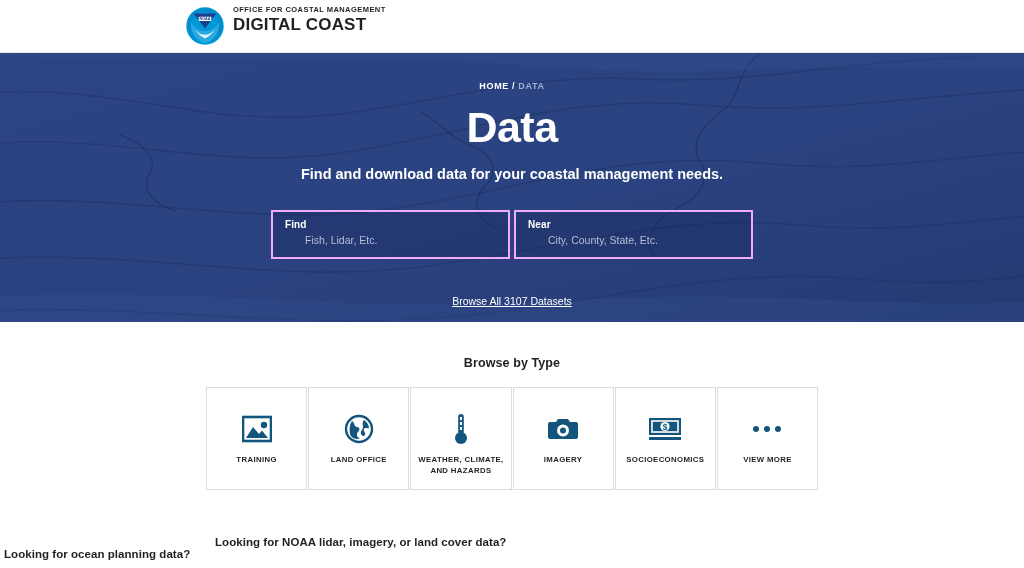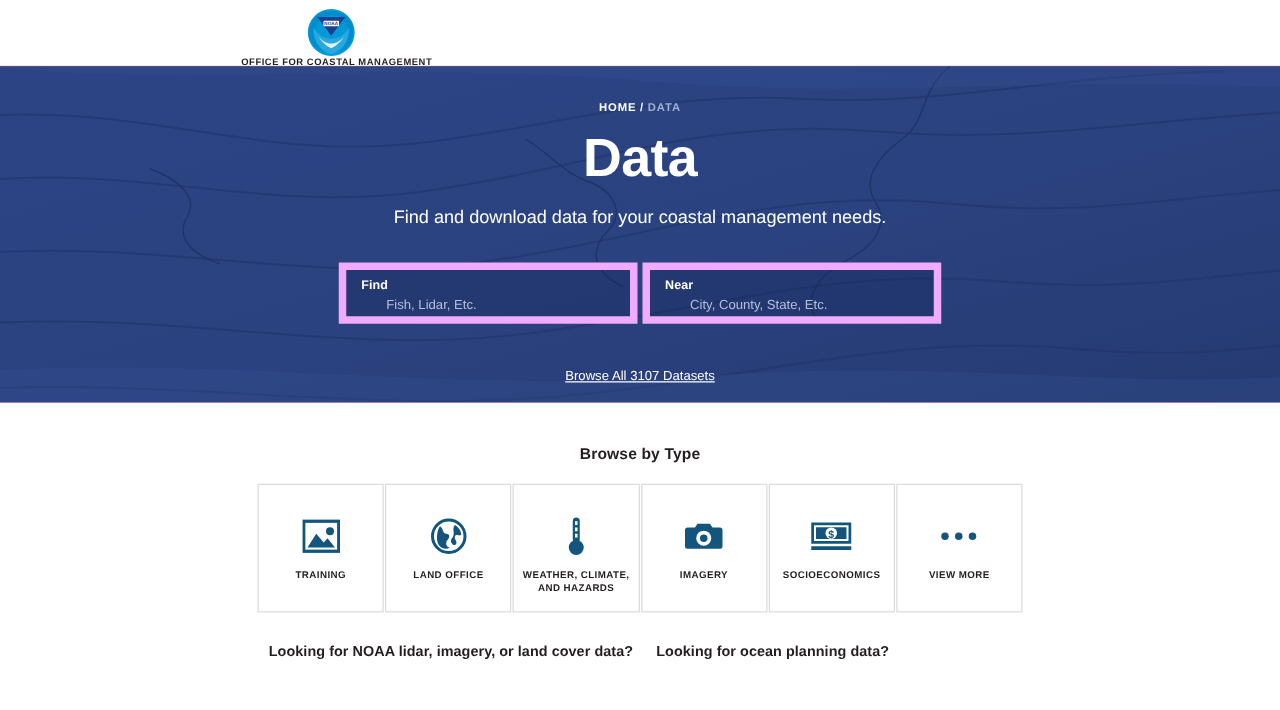--- a/index.html
+++ b/index.html
@@ -16,25 +16,23 @@
   .site-header {
     height: 53px;
     background: #ffffff;
     display: flex;
     align-items: center;
     position: relative;
     border-bottom: 1px solid #e9e9e9;
   }
   .brand {
     display: flex;
-    align-items: center;
     position: absolute;
     left: 185px;
     top: 6px;
-    flex-direction: column;
   }
   .noaa-logo { width: 40px; height: 40px; flex: 0 0 40px; }
   .brand-text { margin-left: 8px; line-height: 1; }
   .brand-sub {
     font-size: 7.5px;
     letter-spacing: 0.45px;
     font-weight: bold;
     color: #231f20;
     margin-bottom: 2px;
     white-space: nowrap;
@@ -109,33 +107,33 @@
     font-size: 43px;
     font-weight: bold;
     color: #ffffff;
     letter-spacing: -0.5px;
     line-height: 1.05;
   }
   .hero-sub {
     margin-top: 16px;
     font-size: 14.5px;
     color: #ffffff;
-    font-weight: normal;
+    font-weight: bold;
   }
 
   .search-row {
     margin: 28px auto 0;
     width: 482px;
     display: flex;
     gap: 4px;
   }
   .search-field {
     flex: 1;
     height: 49px;
-    border: 6px solid #f0abfc;
+    border: 2px solid #f0abfc;
     background: rgba(21,36,82,0.30);
     padding: 7px 12px 0 12px;
     text-align: left;
     cursor: text;
   }
   .search-field .sf-label {
     font-size: 10px;
     font-weight: bold;
     color: #ffffff;
     letter-spacing: 0.1px;
@@ -209,23 +207,24 @@
     padding: 0 4px;
   }
   .dots { display: flex; gap: 5px; align-items: center; }
   .dots span {
     width: 6px; height: 6px; border-radius: 50%;
     background: #14557d; display: block;
   }
 
   
   .promo-section {
-    margin-top: 26px;
+    margin-top: 46px;
     padding: 0 0 0 0;
     display: flex;
+    flex-direction: column;
   }
   .promo {
     padding-left: 0;
   }
   .promo-1 { width: 306px; margin-left: 215px; }
   .promo-2 { width: 300px; margin-left: 4px; }
   .promo-title {
     font-size: 11.5px;
     font-weight: bold;
     color: #231f20;

